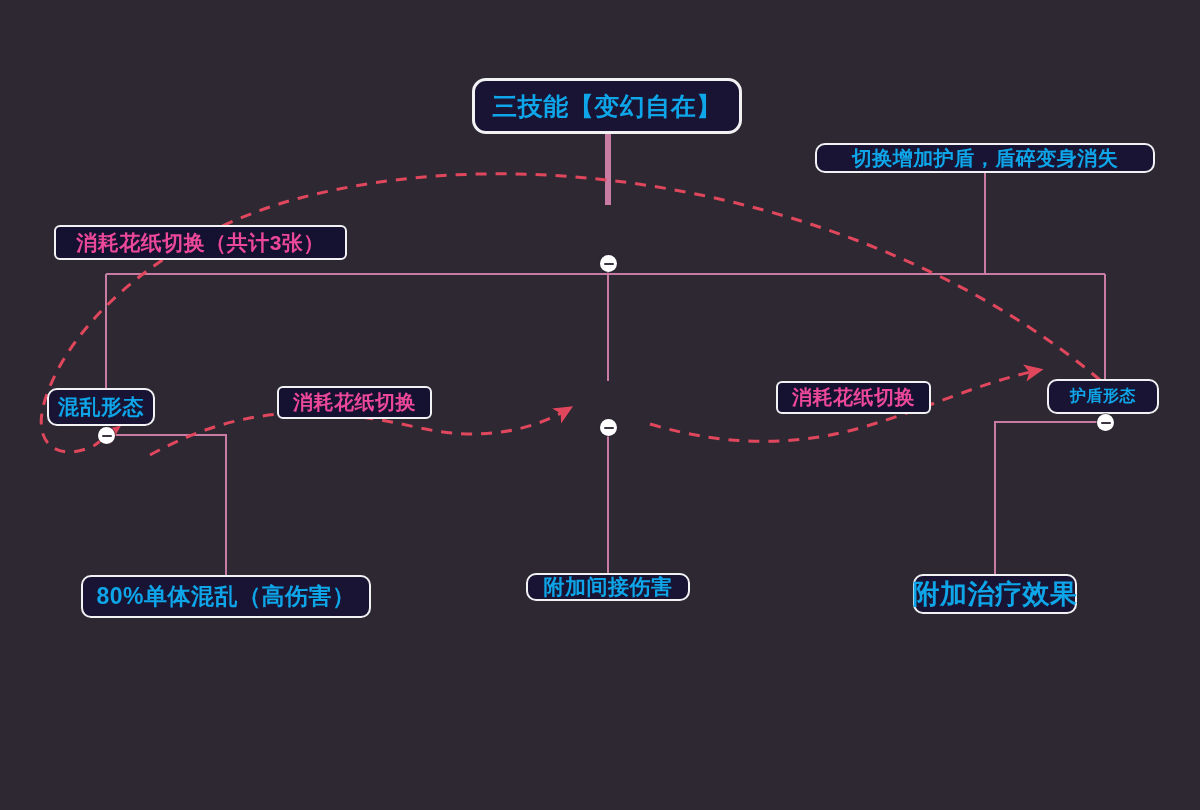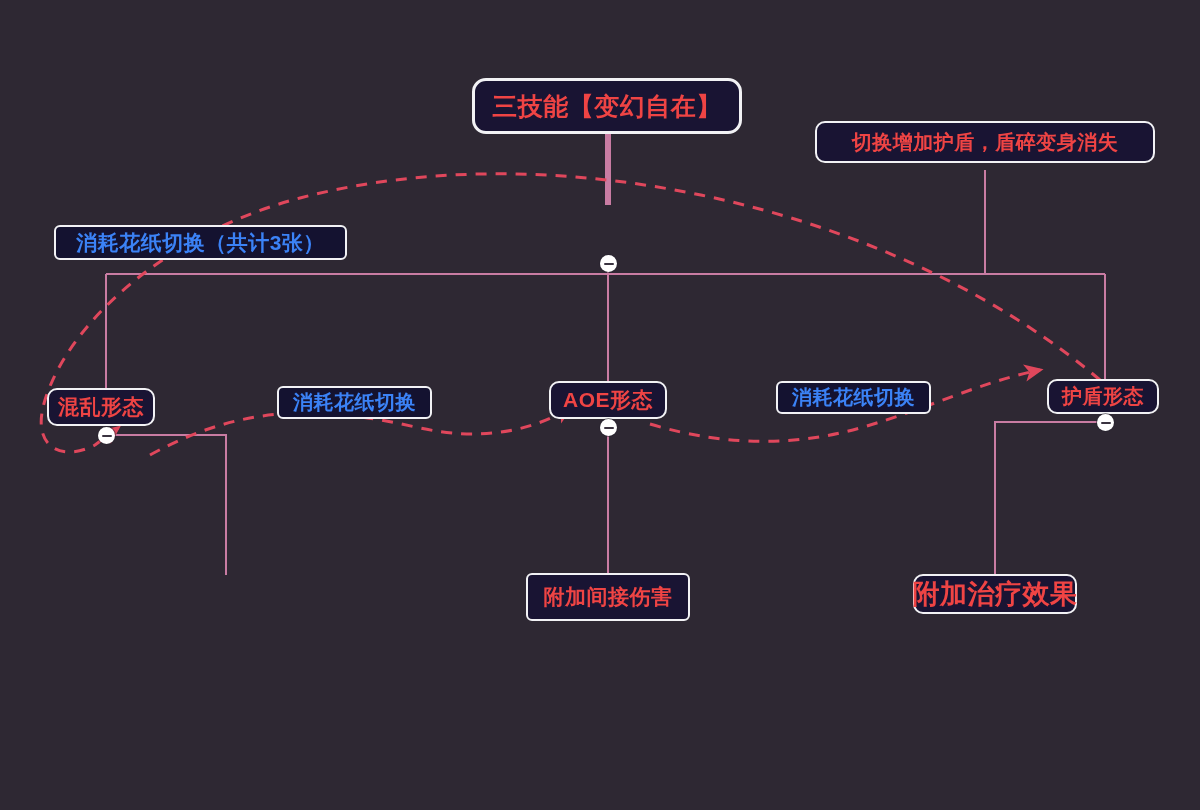--- a/index.html
+++ b/index.html
@@ -28,32 +28,32 @@
   }
   .node {
     position: absolute;
     box-sizing: border-box;
     display: flex;
     align-items: center;
     justify-content: center;
     background: #191433;
     border: 2px solid #f2f2f5;
     border-radius: 10px;
-    color: #ef4444;
+    color: #0ea5e9;
     font-weight: bold;
     white-space: nowrap;
     letter-spacing: 0.5px;
     z-index: 3;
   }
   .node.root {
     border-radius: 14px;
     border-width: 3px;
   }
   .node.red {
-    color: #3b82f6;
+    color: #ec4899;
     background: #141230;
     border-width: 2px;
     border-radius: 6px;
   }
   .toggle {
     position: absolute;
     width: 17px;
     height: 17px;
     border-radius: 50%;
     background: #ffffff;
@@ -103,36 +103,36 @@
              C30,448 62,462 95,445 L118,428" stroke="#e0475c" stroke-width="3" fill="none" stroke-dasharray="11 9" stroke-linecap="butt" marker-end="url(#arrowRed)"></path>
 
     <path d="M150,455 C250,400 330,408 420,428 C480,441 530,432 570,408" stroke="#e0475c" stroke-width="3" fill="none" stroke-dasharray="11 9" stroke-linecap="butt" marker-end="url(#arrowRed)"></path>
 
     <path d="M650,424 C730,448 800,445 860,428 C930,408 980,382 1040,370" stroke="#e0475c" stroke-width="3" fill="none" stroke-dasharray="11 9" stroke-linecap="butt" marker-end="url(#arrowRed)"></path>
   </svg>
 
   <div class="node root" style="left:472px; top:78px; width:270px; height:56px; font-size:25px;">三技能【变幻自在】</div>
 
 
-  <div class="node" style="left:815px; top:121px; width:340px; height:42px; font-size:20px;">切换增加护盾，盾碎变身消失</div>
+  <div class="node" style="left:815px; top:143px; width:340px; height:30px; font-size:20px;">切换增加护盾，盾碎变身消失</div>
 
   <div class="node red" style="left:54px; top:225px; width:293px; height:35px; font-size:21px;">消耗花纸切换（共计3张）</div>
 
   <div class="node" style="left:47px; top:388px; width:108px; height:38px; font-size:21px;">混乱形态</div>
 
-  <div class="node" style="left:549px; top:381px; width:118px; height:38px; font-size:21px;">AOE形态</div>
 
-  <div class="node" style="left:1047px; top:379px; width:112px; height:35px; font-size:20px;">护盾形态</div>
+  <div class="node" style="left:1047px; top:379px; width:112px; height:35px; font-size:16px;">护盾形态</div>
 
   <div class="node red" style="left:277px; top:386px; width:155px; height:33px; font-size:20px;">消耗花纸切换</div>
 
   <div class="node red" style="left:776px; top:381px; width:155px; height:33px; font-size:20px;">消耗花纸切换</div>
 
+  <div class="node" style="left:81px; top:575px; width:290px; height:43px; font-size:23px;">80%单体混乱（高伤害）</div>
 
-  <div class="node" style="left:526px; top:573px; width:164px; height:48px; font-size:21px;border-radius:6px;">附加间接伤害</div>
+  <div class="node" style="left:526px; top:573px; width:164px; height:28px; font-size:21px;">附加间接伤害</div>
 
   <div class="node" style="left:913px; top:574px; width:164px; height:40px; font-size:27px;">附加治疗效果</div>
 
   <div class="toggle" style="left:600px; top:255px;"></div>
   <div class="toggle" style="left:98px; top:427px;"></div>
   <div class="toggle" style="left:600px; top:419px;"></div>
   <div class="toggle" style="left:1097px; top:414px;"></div>
 
 </div>
 

